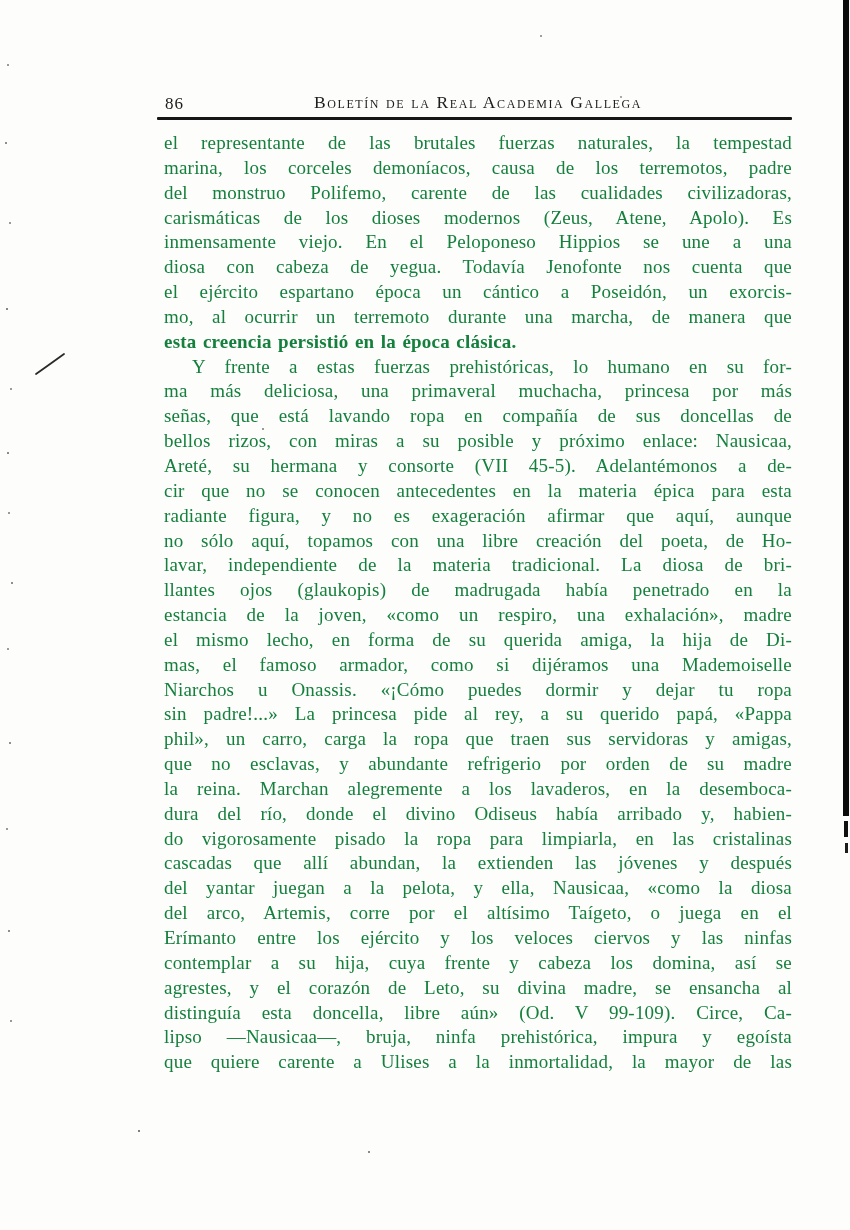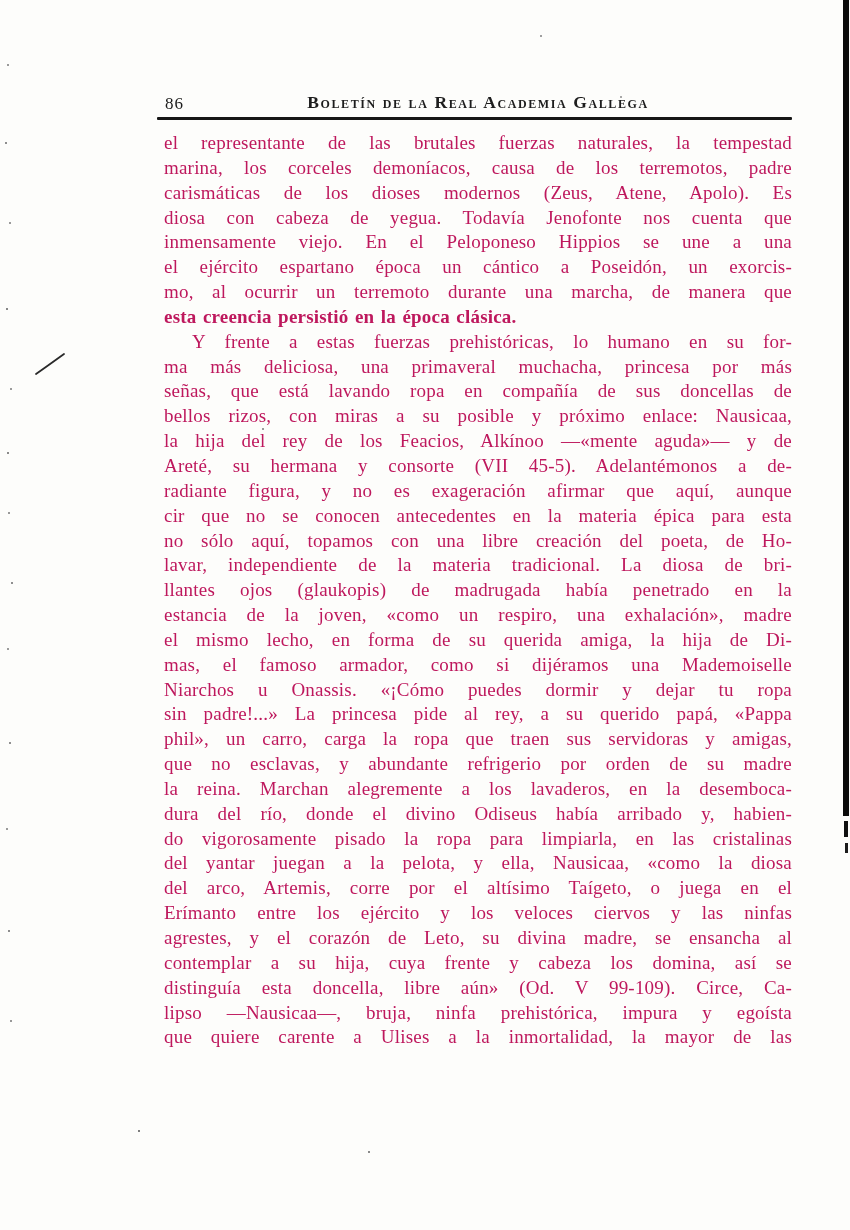--- a/index.html
+++ b/index.html
@@ -49,42 +49,42 @@
     left: 1px; top: 2px;
     font-size: 17px;
     letter-spacing: 1px;
     color: #1c1c1c;
   }
   .journal-title {
     position: absolute;
     left: 0; right: 0; top: 0;
     text-align: center;
     font-variant: small-caps;
-    font-weight: 700;
+    font-weight: 400;
     font-size: 17.5px;
     letter-spacing: 1.6px;
     color: #1d1d1d;
   }
   .header-rule {
     position: absolute;
     top: 117px; left: 157px;
     width: 635px; height: 3px;
     background: #161616;
     border-radius: 1px;
   }
   
   .text-block {
     position: absolute;
     top: 131px; left: 164px;
     width: 628px;
     font-size: 19px;
     line-height: 24.85px;
     letter-spacing: 0.2px;
     word-spacing: 1.5px;
-    color: #be185d;
+    color: #15803d;
   }
   .line {
     height: 24.85px;
     text-align: justify;
     text-align-last: justify;
     text-justify: inter-word;
   }
   .line.no-justify { text-align-last: left; font-weight: bold; }
   .line.indent { text-indent: 28px; }
   
@@ -127,53 +127,54 @@
   <div class="header-rule"></div>
 
   <svg class="pen-slash" viewBox="0 0 40 30" xmlns="http://www.w3.org/2000/svg">
     <path d="M6,26 Q16,19 34,6" fill="none" stroke="#2a2a2a" stroke-width="1.8" stroke-linecap="round"></path>
   </svg>
 
   <div class="text-block">
       <div>
         <div class="line">el representante de las brutales fuerzas naturales, la tempestad</div>
         <div class="line">marina, los corceles demoníacos, causa de los terremotos, padre</div>
+        <div class="line">del monstruo Polifemo, carente de las cualidades civilizadoras,</div>
         <div class="line">carismáticas de los dioses modernos (Zeus, Atene, Apolo). Es</div>
+        <div class="line">inmensamente viejo. En el Peloponeso Hippios se une a una</div>
         <div class="line">diosa con cabeza de yegua. Todavía Jenofonte nos cuenta que</div>
-        <div class="line">inmensamente viejo. En el Peloponeso Hippios se une a una</div>
         <div class="line">el ejército espartano época un cántico a Poseidón, un exorcis-</div>
         <div class="line">mo, al ocurrir un terremoto durante una marcha, de manera que</div>
         <div class="line no-justify">esta creencia persistió en la época clásica.</div>
       </div>
       <div>
         <div class="line indent">Y frente a estas fuerzas prehistóricas, lo humano en su for-</div>
         <div class="line">ma más deliciosa, una primaveral muchacha, princesa por más</div>
         <div class="line">señas, que está lavando ropa en compañía de sus doncellas de</div>
         <div class="line">bellos rizos, con miras a su posible y próximo enlace: Nausicaa,</div>
-        <div class="line">la hija del rey de los Feacios, Alkínoo —«mente aguda»— y de</div>
         <div class="line">Areté, su hermana y consorte (VII 45-5). Adelantémonos a de-</div>
+        <div class="line">cir que no se conocen antecedentes en la materia épica para esta</div>
         <div class="line">radiante figura, y no es exageración afirmar que aquí, aunque</div>
-        <div class="line">cir que no se conocen antecedentes en la materia épica para esta</div>
         <div class="line">no sólo aquí, topamos con una libre creación del poeta, de Ho-</div>
         <div class="line">lavar, independiente de la materia tradicional. La diosa de bri-</div>
         <div class="line">llantes ojos (glaukopis) de madrugada había penetrado en la</div>
         <div class="line">estancia de la joven, «como un respiro, una exhalación», madre</div>
         <div class="line">el mismo lecho, en forma de su querida amiga, la hija de Di-</div>
         <div class="line">mas, el famoso armador, como si dijéramos una Mademoiselle</div>
         <div class="line">Niarchos u Onassis. «¡Cómo puedes dormir y dejar tu ropa</div>
         <div class="line">sin padre!...» La princesa pide al rey, a su querido papá, «Pappa</div>
         <div class="line">phil», un carro, carga la ropa que traen sus servidoras y amigas,</div>
         <div class="line">que no esclavas, y abundante refrigerio por orden de su madre</div>
         <div class="line">la reina. Marchan alegremente a los lavaderos, en la desemboca-</div>
         <div class="line">dura del río, donde el divino Odiseus había arribado y, habien-</div>
         <div class="line">do vigorosamente pisado la ropa para limpiarla, en las cristalinas</div>
+        <div class="line">cascadas que allí abundan, la extienden las jóvenes y después</div>
         <div class="line">del yantar juegan a la pelota, y ella, Nausicaa, «como la diosa</div>
         <div class="line">del arco, Artemis, corre por el altísimo Taígeto, o juega en el</div>
         <div class="line">Erímanto entre los ejército y los veloces ciervos y las ninfas</div>
+        <div class="line">contemplar a su hija, cuya frente y cabeza los domina, así se</div>
         <div class="line">agrestes, y el corazón de Leto, su divina madre, se ensancha al</div>
-        <div class="line">contemplar a su hija, cuya frente y cabeza los domina, así se</div>
         <div class="line">distinguía esta doncella, libre aún» (Od. V 99-109). Circe, Ca-</div>
         <div class="line">lipso —Nausicaa—, bruja, ninfa prehistórica, impura y egoísta</div>
         <div class="line">que quiere carente a Ulises a la inmortalidad, la mayor de las</div>
       </div>
     </div>
 
 </div>
 
 </body></html>

